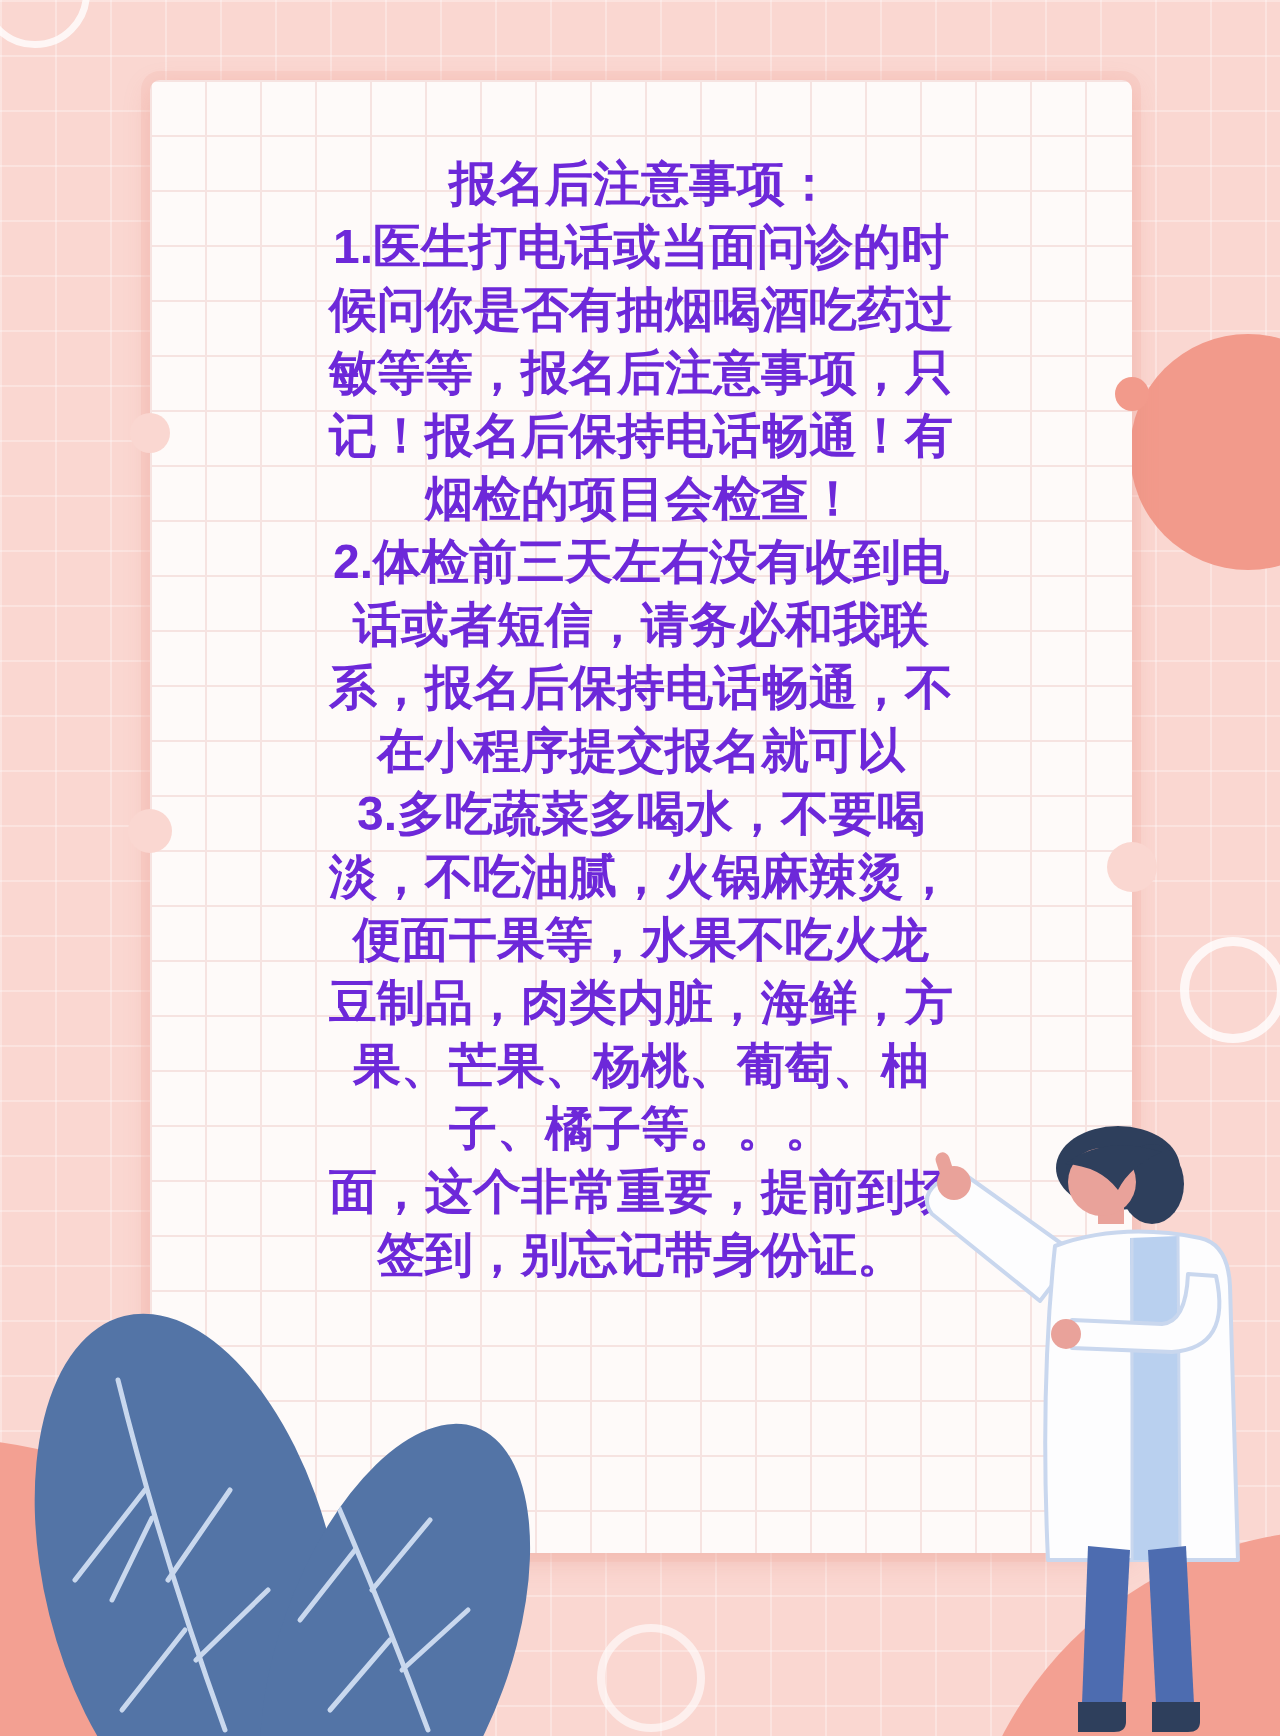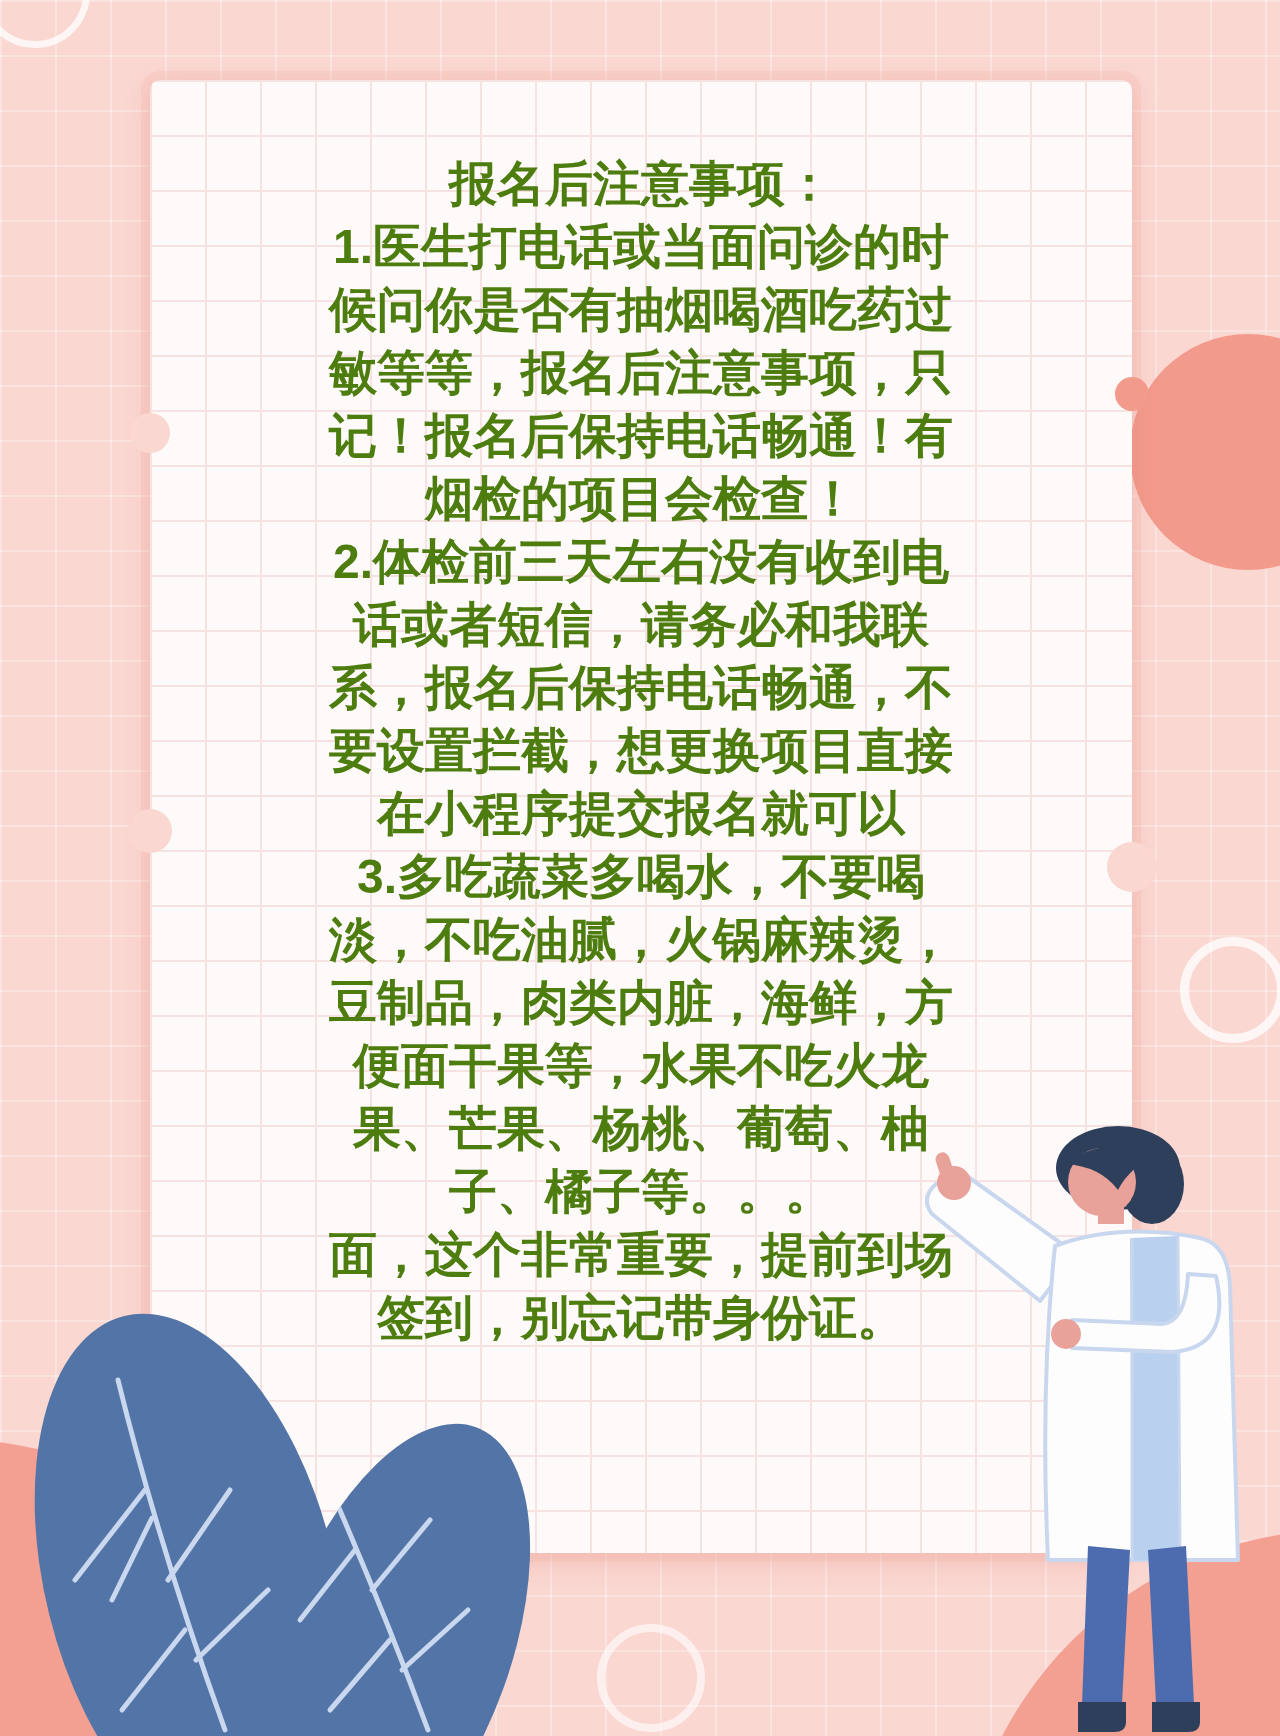--- a/index.html
+++ b/index.html
@@ -44,21 +44,21 @@
   .edge-bump{z-index:5;}
   #bump-left-upper{left:130px;top:413px;width:40px;height:40px;background:#fad7d1;}
   #bump-left-lower{left:128px;top:809px;width:44px;height:44px;background:#fad7d1;}
   #bump-right-lower{left:1107px;top:842px;width:50px;height:50px;background:#fad7d1;}
   #bump-right-upper{left:1115px;top:377px;width:34px;height:34px;background:#f29a8b;}
   
   #note-text{
     position:absolute;left:150px;top:152px;width:982px;
     z-index:6;
     text-align:center;
-    color:#4d7c0f;
+    color:#6d28d9;
     font-size:48px;font-weight:700;line-height:63px;
     letter-spacing:0px;
   }
   .note-line{height:63px;white-space:nowrap;}
   
   #leaves{position:absolute;left:0px;top:1290px;width:580px;height:446px;z-index:7;}
   #doctor{position:absolute;left:880px;top:1126px;width:400px;height:610px;z-index:8;}
 </style>
 </head>
 <body>
@@ -87,26 +87,25 @@
     <div>
 
     <div class="note-line">1.医生打电话或当面问诊的时</div>
         <div class="note-line">候问你是否有抽烟喝酒吃药过</div>
         <div class="note-line">敏等等，报名后注意事项，只</div>
         <div class="note-line">记！报名后保持电话畅通！有</div>
         <div class="note-line">烟检的项目会检查！</div>
         <div class="note-line">2.体检前三天左右没有收到电</div>
         <div class="note-line">话或者短信，请务必和我联</div>
         <div class="note-line">系，报名后保持电话畅通，不</div>
-        <div class="note-line">要设置拦截，想更换项目直接</div>
         <div class="note-line">在小程序提交报名就可以</div>
         <div class="note-line">3.多吃蔬菜多喝水，不要喝</div>
         <div class="note-line">淡，不吃油腻，火锅麻辣烫，</div>
+        <div class="note-line">便面干果等，水果不吃火龙</div>
         <div class="note-line">豆制品，肉类内脏，海鲜，方</div>
-        <div class="note-line">便面干果等，水果不吃火龙</div>
         <div class="note-line">果、芒果、杨桃、葡萄、柚</div>
         <div class="note-line">子、橘子等。。。</div>
         <div class="note-line">面，这个非常重要，提前到场</div>
         <div class="note-line">签到，别忘记带身份证。</div>
       </div>
   </div>
 
   <svg id="leaves" viewBox="0 0 580 446" xmlns="http://www.w3.org/2000/svg">
     <defs>
       <clipPath id="leafL">

